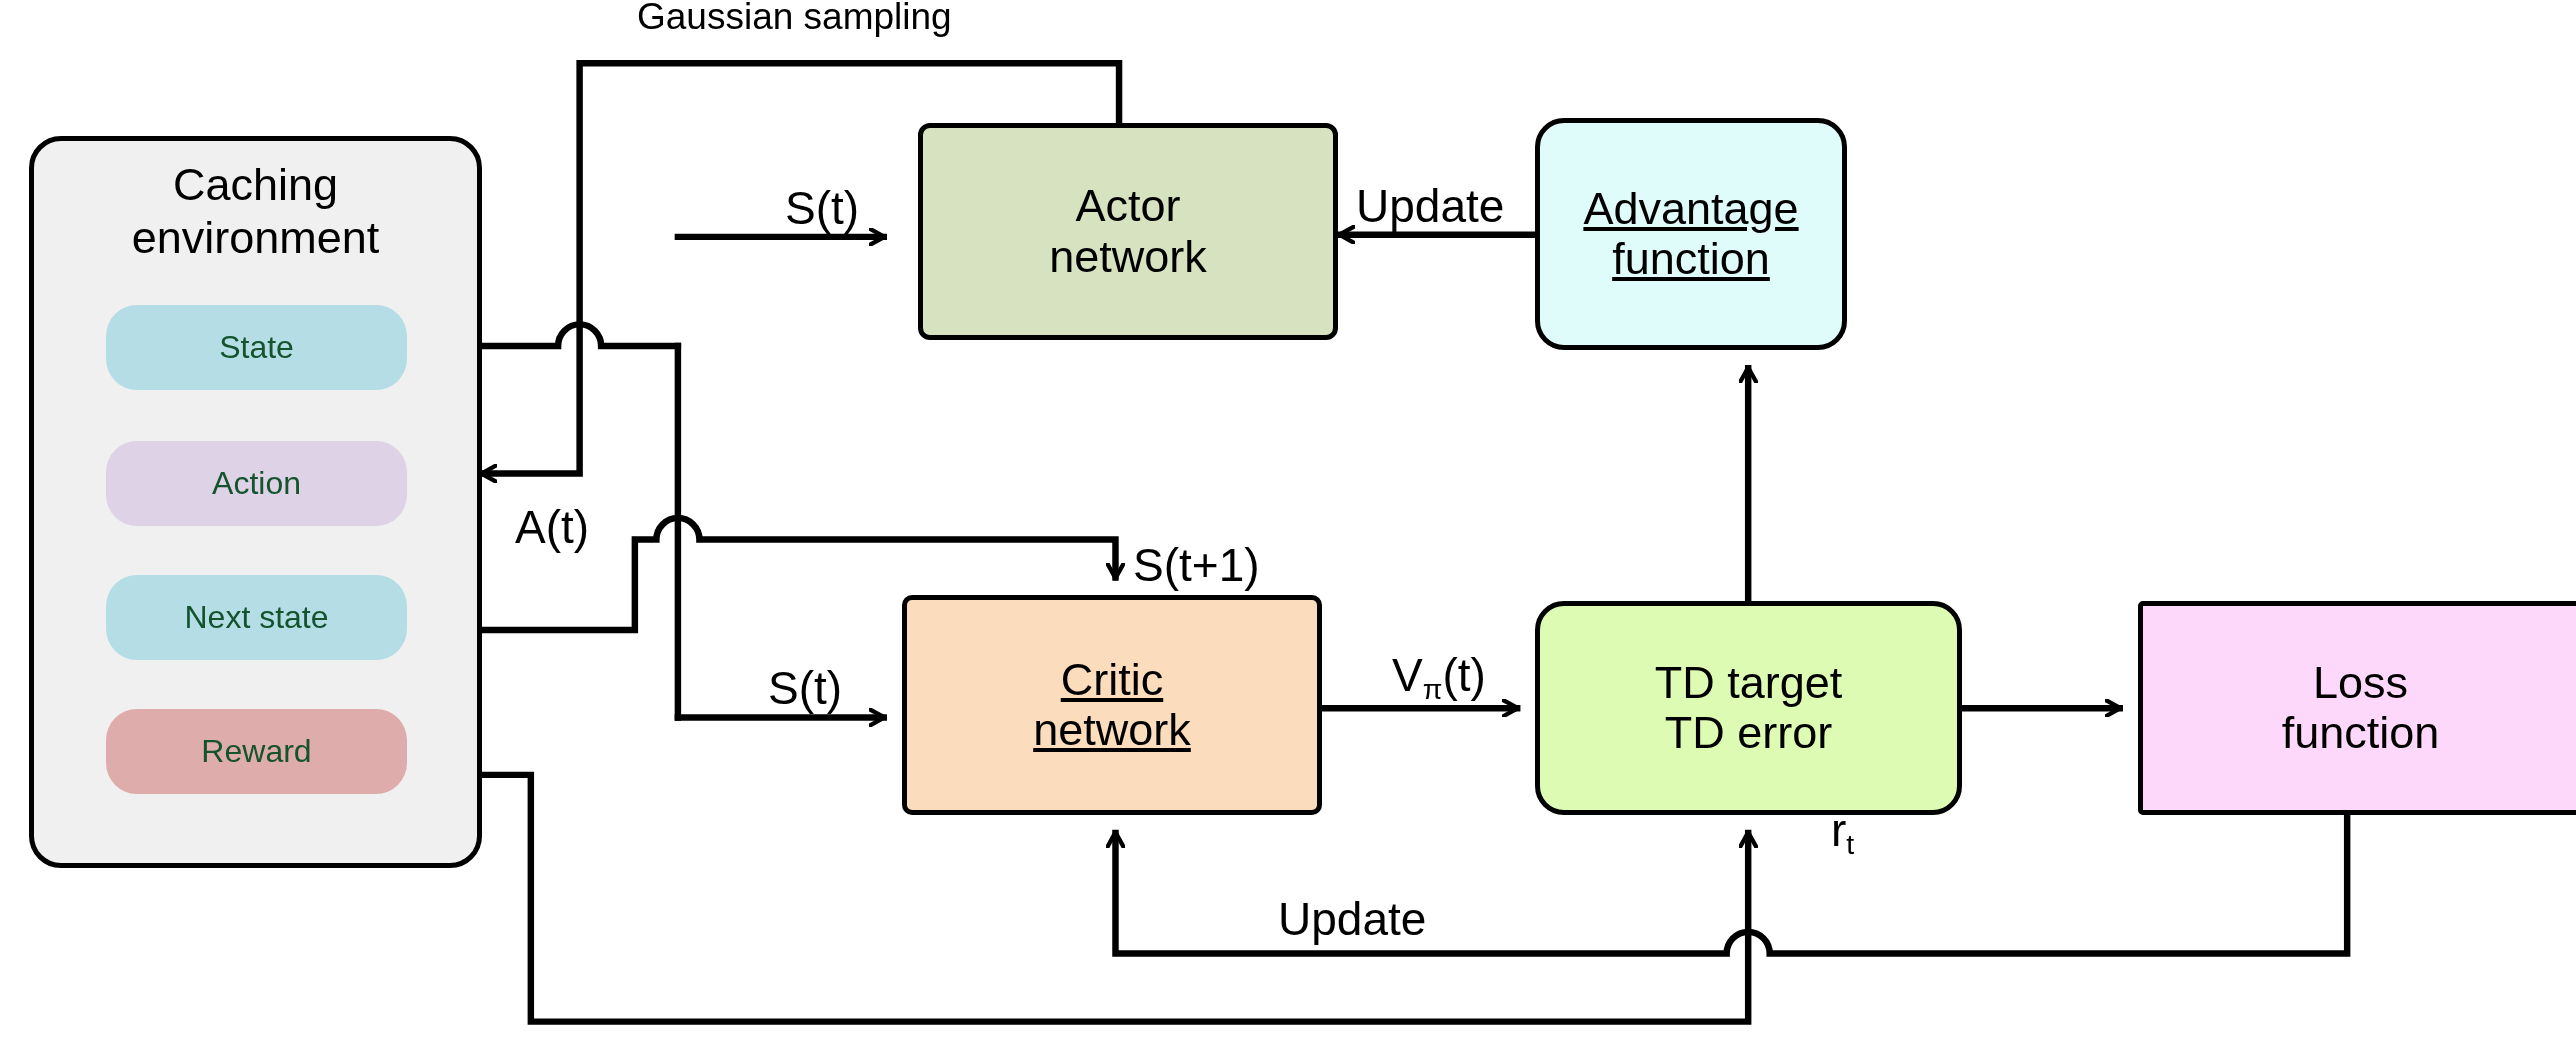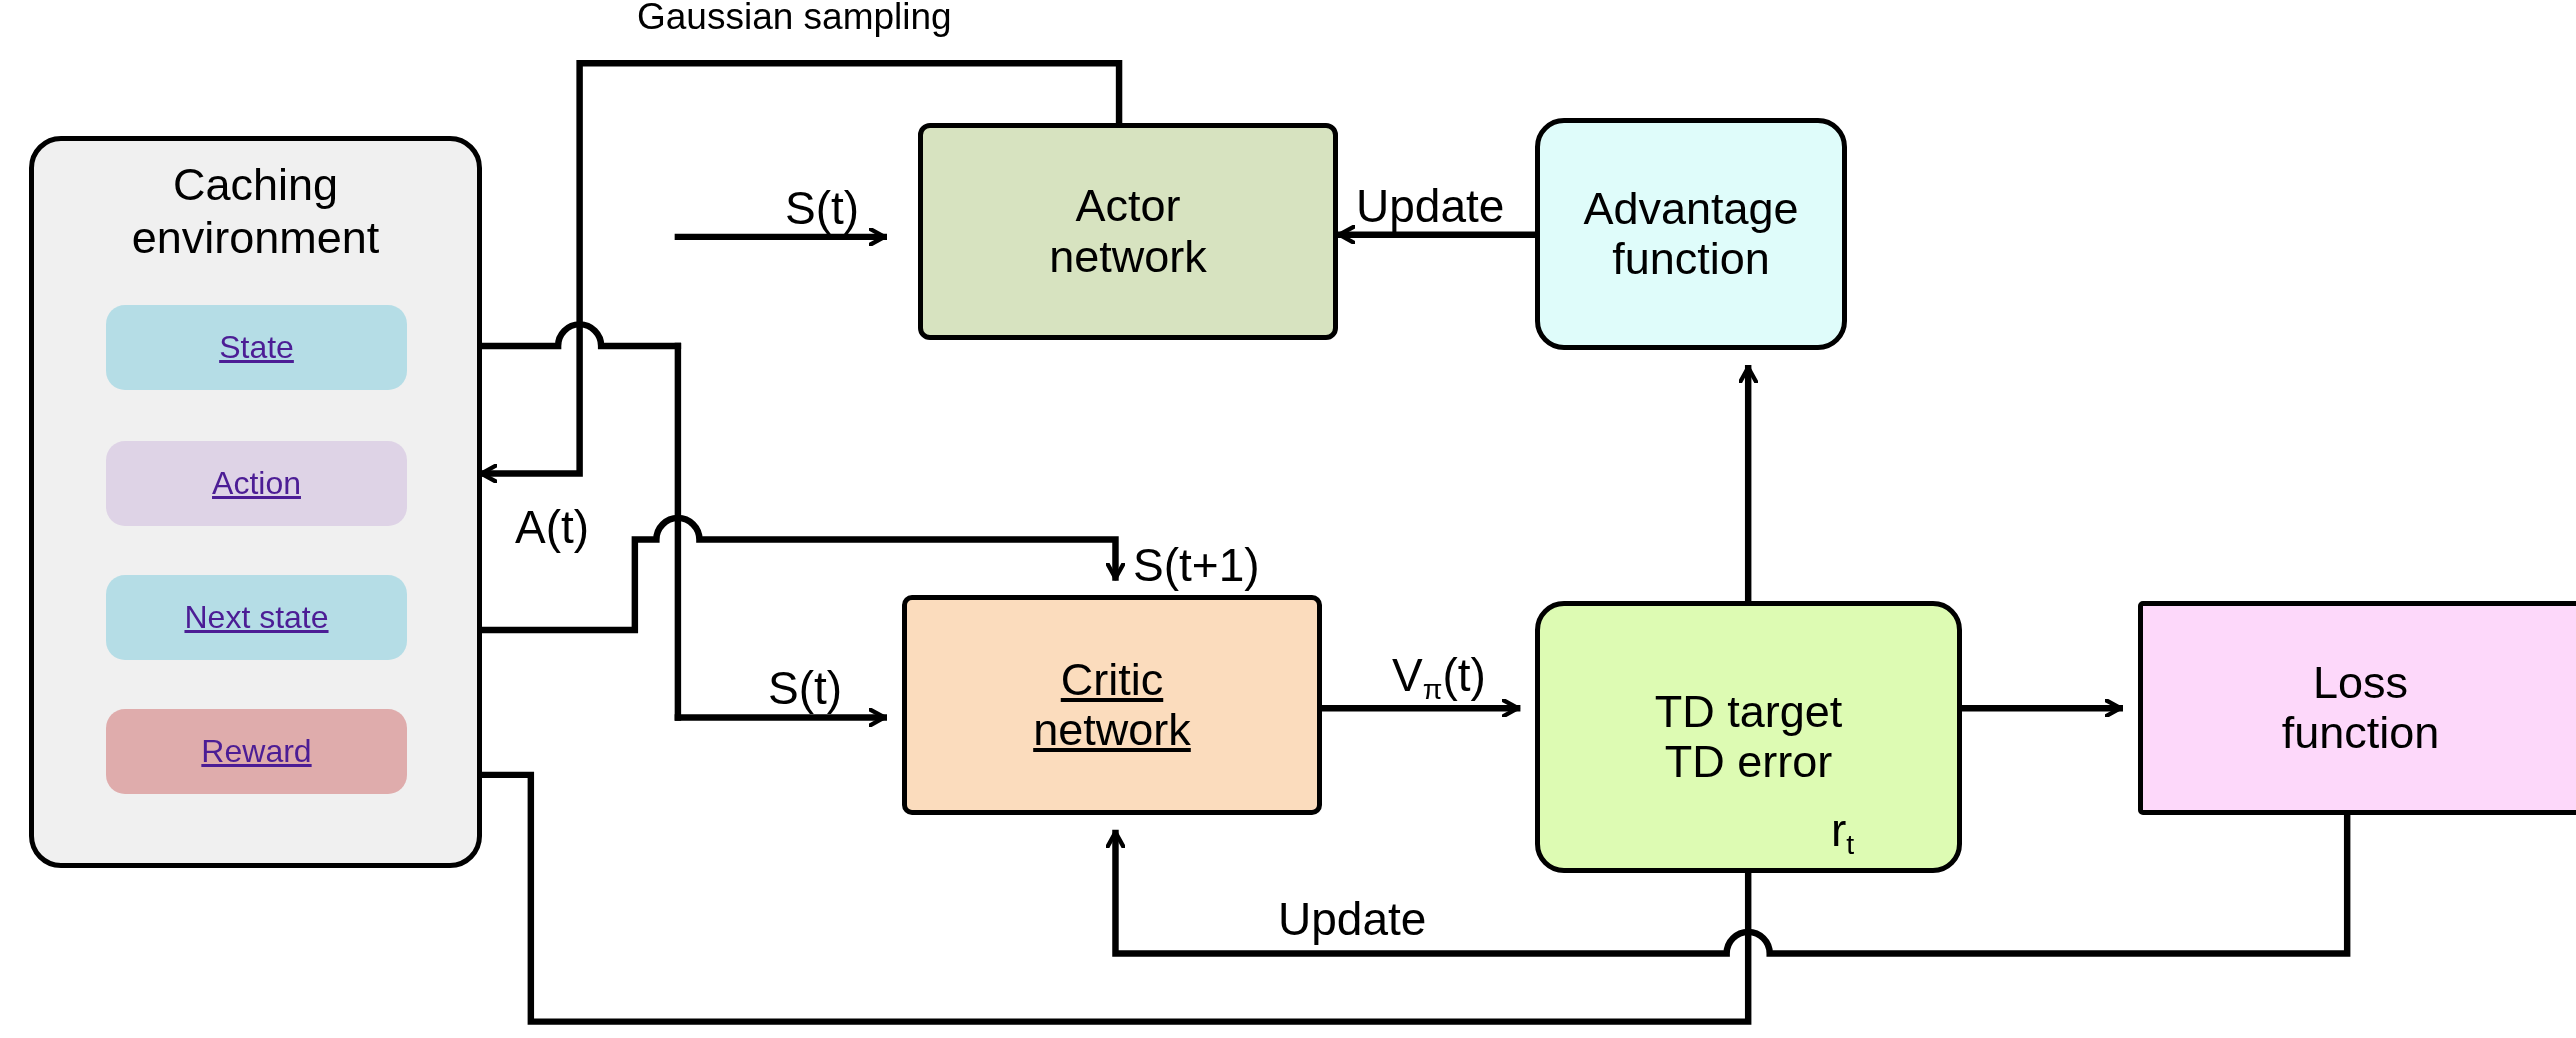--- a/index.html
+++ b/index.html
@@ -9,34 +9,34 @@
 
   .node{position:absolute;box-sizing:border-box;display:flex;align-items:center;
         justify-content:center;text-align:center;border:5px solid #000000;
         color:#000000;line-height:1.12;}
   .node-label{white-space:pre-line;}
 
   #env-box{left:29px;top:136px;width:453px;height:732px;border-radius:32px;
            background:#f0f0f0;display:block;padding:8px;}
   #env-title{position:absolute;left:0;top:17px;width:100%;text-align:center;
              font-size:45px;line-height:1.18;white-space:pre-line;}
-  .pill{position:absolute;left:72px;width:301px;height:85px;border-radius:19px;
-        display:flex;align-items:center;justify-content:center;font-size:32px;color:#4c1d95;text-decoration:underline;}
+  .pill{position:absolute;left:72px;width:301px;height:85px;border-radius:31px;
+        display:flex;align-items:center;justify-content:center;font-size:32px;color:#14532d;}
   #pill-0{top:164px;background:#b5dde6;}
   #pill-1{top:300px;background:#ded3e6;}
   #pill-2{top:434px;background:#b5dde6;}
   #pill-3{top:568px;background:#dfacac;}
 
   #actor-box{left:902px;top:123px;width:420px;height:217px;border-radius:12px;
              background:#d7e3c0;font-size:45px;margin-left:16px;}
   #advantage-box{left:1535px;top:118px;width:312px;height:232px;border-radius:29px;
                  background:#dffcfa;font-size:45px;}
   #critic-box{left:902px;top:595px;width:420px;height:220px;border-radius:10px;
               background:#fbdcbd;font-size:45px;text-decoration:underline;}
-  #tdtarget-box{left:1535px;top:601px;width:427px;height:272px;border-radius:29px;
+  #tdtarget-box{left:1535px;top:601px;width:427px;height:214px;border-radius:29px;
                 background:#ddfbb3;font-size:45px;}
   #loss-box{left:2138px;top:601px;width:445px;height:214px;border-radius:5px;
             background:#fdd8fa;font-size:45px;}
 
   .edge-label{position:absolute;font-size:46px;color:#000;white-space:nowrap;}
   .edge-label sub{font-size:0.62em;vertical-align:-0.28em;}
   #lbl-gauss{left:637px;top:-4.3px;font-size:37px;}
   #lbl-st-actor{left:785px;top:181px;}
   #lbl-update-top{left:1356px;top:179px;}
   #lbl-at{left:515px;top:500px;}
@@ -92,21 +92,21 @@
     <div class="pill" id="pill-2" style="background: rgb(181, 221, 230);">Next state</div>
     <div class="pill" id="pill-1" style="background: rgb(222, 211, 230);">Action</div>
     <div class="pill" id="pill-3" style="background: rgb(223, 172, 172);">Reward</div>
   </div>
 
   <div class="node" id="actor-box" style="background: rgb(215, 227, 192);">
     <span class="node-label">Actor
 network</span>
   </div>
 
-  <div class="node" id="advantage-box" style="background: rgb(223, 252, 250);">
+  <div class="node" id="advantage-box" style="background: rgb(223, 252, 250); text-decoration: underline;">
     <span class="node-label">Advantage
 function</span>
   </div>
 
   <div class="node" id="critic-box" style="background: rgb(251, 220, 189);">
     <span class="node-label">Critic
 network</span>
   </div>
 
   <div class="node" id="tdtarget-box" style="background: rgb(221, 251, 179);">

